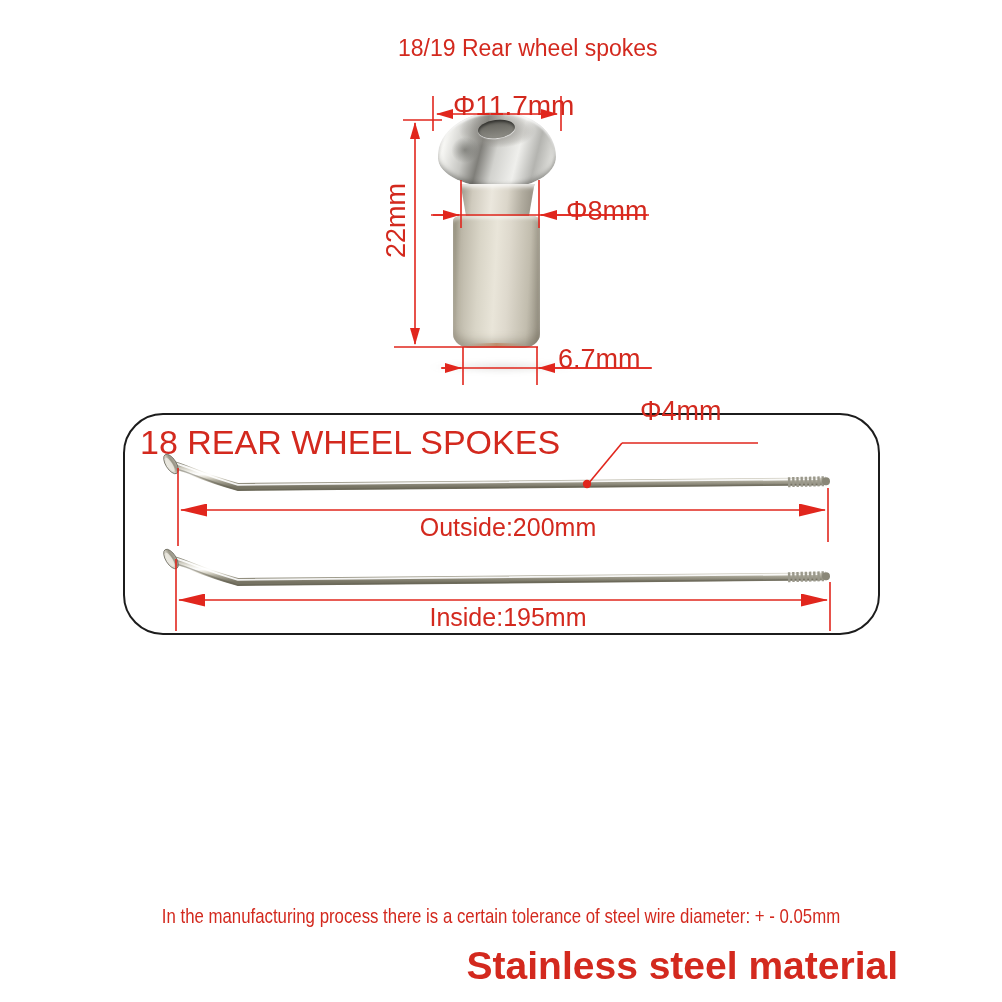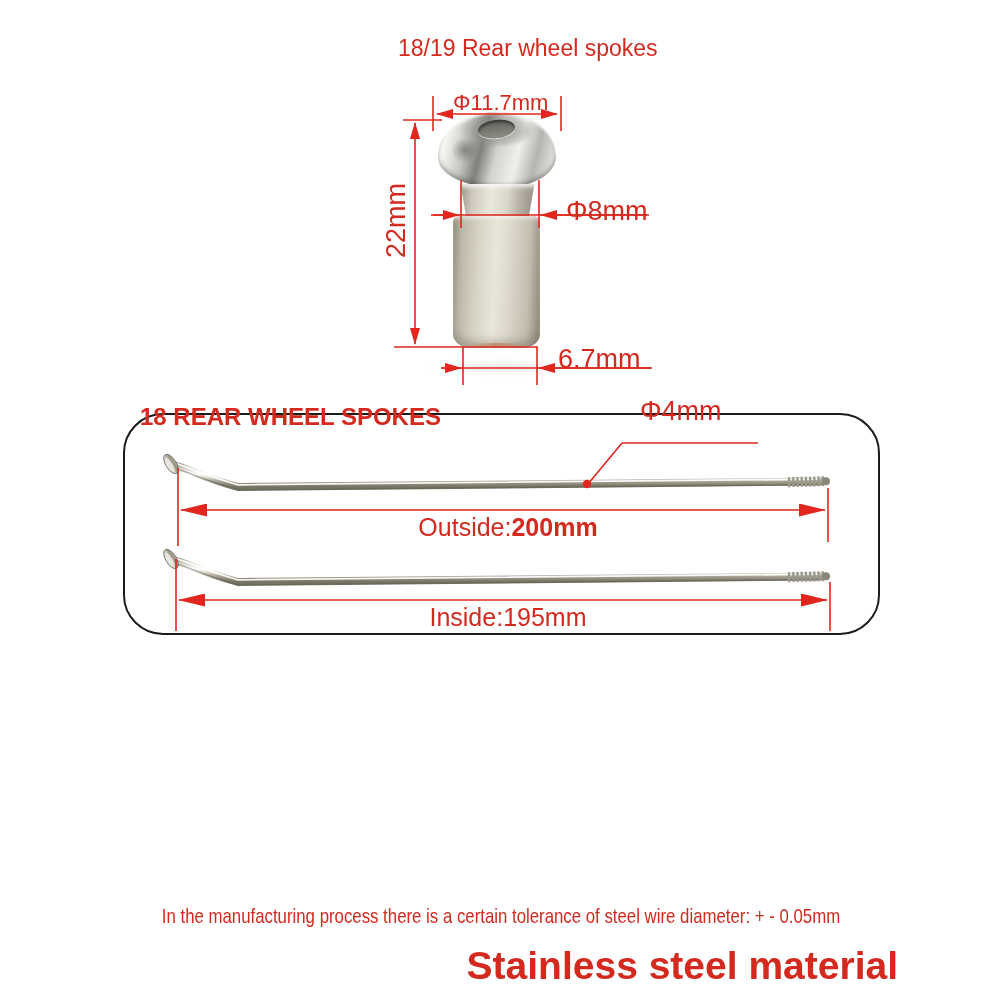--- a/index.html
+++ b/index.html
@@ -6,30 +6,30 @@
   .canvas{
     position:relative;width:912px;height:1002px;background:#ffffff;
     font-family:"Liberation Sans", sans-serif;overflow:hidden;
   }
   .red{color:#d3291e;}
   .abs{position:absolute;white-space:nowrap;}
 
   
   .page-title{left:398px;top:35px;font-size:23px;}
   .dim-label{font-size:27px;}
-  .lbl-head-dia{left:453px;top:90px;font-size:22px;}
+  .lbl-head-dia{left:453px;top:90px;font-size:28px;}
   .lbl-height{left:381px;top:183px;writing-mode:vertical-rl;transform:rotate(180deg);}
   .lbl-body-dia{left:566px;top:196px;}
   .lbl-base{left:558px;top:344px;}
-  .box-title{left:140px;top:403px;font-size:24px;font-weight:bold;}
+  .box-title{left:140px;top:423px;font-size:34px;}
   .lbl-wire{left:640px;top:396px;}
   .dim-row{left:168px;width:680px;text-align:center;font-size:25px;}
   .row-outside{top:513px;}
   .row-inside{top:603px;}
-  .dim-row .val-bold{font-weight:bold;}
+  .dim-row .val-bold{font-weight:normal;}
   .tolerance{left:0;width:1002px;top:904px;text-align:center;font-size:21px;}
   .tolerance .squeeze{display:inline-block;transform:scaleX(0.8);transform-origin:center;}
   .material{right:14px;top:944px;font-size:39px;font-weight:bold;}
 
   
   .spokes-box{
     position:absolute;left:123px;top:413px;width:757px;height:222px;
     border:2px solid #1c1c1c;border-radius:40px;box-sizing:border-box;background:#fff;
   }
 

